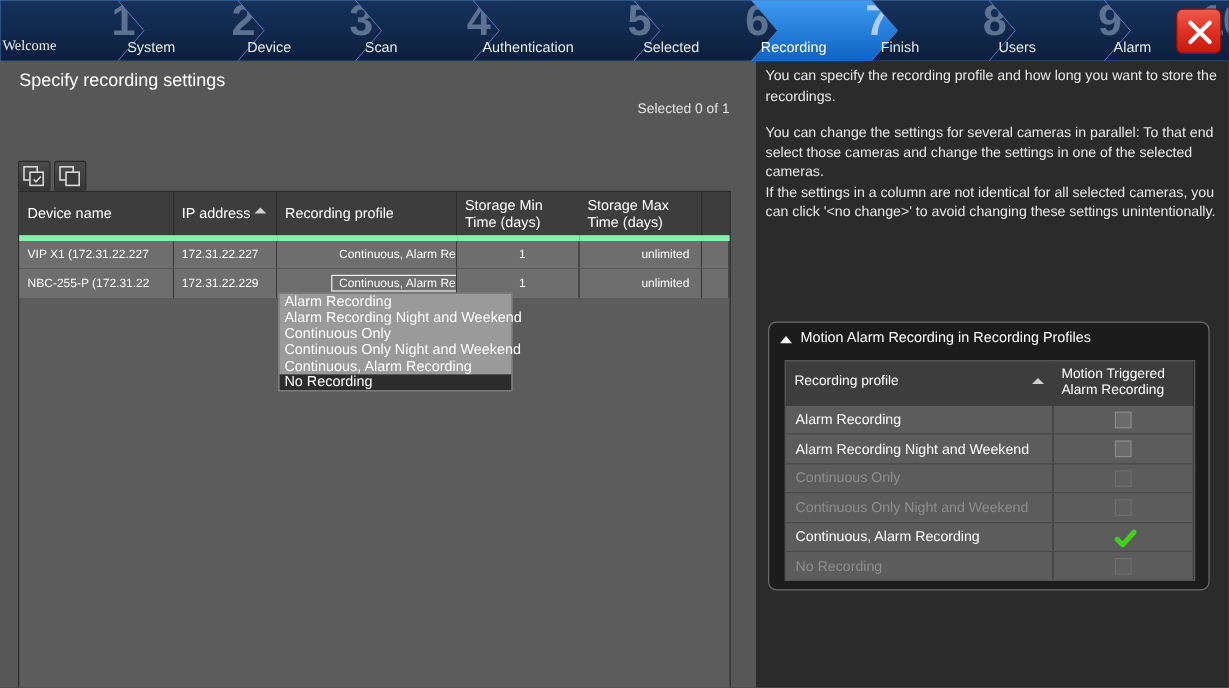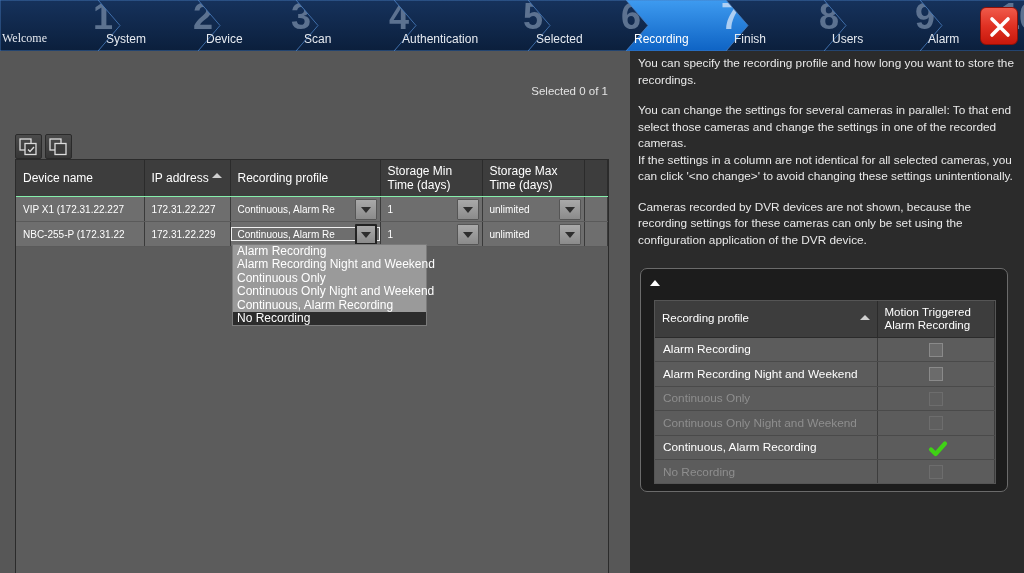--- a/index.html
+++ b/index.html
@@ -84,21 +84,21 @@
   }
   .tbl { width: 100%; border-collapse: collapse; table-layout: fixed; }
   .tbl th {
     background: #3d3d3d;
     color: #ffffff;
     font-size: 12px; font-weight: normal;
     text-align: left;
     padding: 4px 7px;
     height: 34px;
     border-right: 1px solid #2b2b2b;
-    border-bottom: 1px solid #86efac;
+    border-bottom: 5px solid #86efac;
     vertical-align: middle;
     position: relative;
     white-space: normal;
     line-height: 14px;
   }
   .tbl th .sortarrow {
     position: absolute; right: 8px; top: 13px;
     width: 0; height: 0;
     border-left: 5px solid transparent;
     border-right: 5px solid transparent;
@@ -115,20 +115,21 @@
     overflow: hidden; white-space: nowrap;
     vertical-align: middle;
     position: relative;
   }
   .tbl td.cellpad { padding: 0; }
   .cellbox {
     display: flex; align-items: center;
     height: 14px; width: 100%;
     border: 1px solid transparent;
     padding-left: 6px;
+    margin-left: 45px;
   }
   .cellbox.focused { border: 1px solid #f0f0f0; background:#6e6e6e; }
   .cellbox .txt { flex: 1 1 auto; overflow: hidden; white-space: nowrap; }
   .ddbtn {
     width: 22px; height: 21px; margin: 0 2px 0 2px;
     background: linear-gradient(to bottom,#a9a9a9,#8b8b8b);
     border: 1px solid #555; border-radius: 1px;
     position: relative; flex: 0 0 auto; cursor: pointer;
   }
   .ddbtn.focused { border: 2px solid #232323; }
@@ -368,20 +369,21 @@
         </div>
       </div>
     <div class="close-btn">
       <svg width="26" height="26" viewBox="0 0 26 26">
         <path d="M5 5 L21 21 M21 5 L5 21" stroke="#ffffff" stroke-width="3.6" stroke-linecap="round" fill="none"></path>
       </svg>
     </div>
   </div>
 
   <div class="left-pane">
+    <div class="page-title">Specify recording settings</div>
     <div class="selected-count">Selected 0 of 1</div>
 
     <div class="toolbar">
       <div class="tool-btn">
         <svg width="21" height="19" viewBox="0 0 21 19" style="position:absolute;left:3px;top:3px">
           <rect x="1" y="1" width="11" height="11" fill="none" stroke="#dcdcdc" stroke-width="1.3"></rect>
           <rect x="6" y="5.5" width="11" height="11" fill="#3a3a3a" stroke="#dcdcdc" stroke-width="1.3"></rect>
           <path d="M9 11.5 l2 2 l4 -4.5" stroke="#dcdcdc" stroke-width="1.3" fill="none"></path>
         </svg>
       </div>
@@ -483,29 +485,29 @@
         <div class="opt">Continuous Only Night and Weekend</div>
         <div class="opt">Continuous, Alarm Recording</div>
         <div class="opt selected">No Recording</div>
       </div>
 
   </div>
 
   <div class="right-pane">
     <div class="help-text" id="help-host">
         <p>You can specify the recording profile and how long you want to store the recordings.</p>
-        <p class="tight">You can change the settings for several cameras in parallel: To that end select those cameras and change the settings in one of the recorded cameras.</p>
+        <p class="tight">You can change the settings for several cameras in parallel: To that end select those cameras and change the settings in one of the selected cameras.</p>
         <p>If the settings in a column are not identical for all selected cameras, you can click '&lt;no change&gt;' to avoid changing these settings unintentionally.</p>
-        <p>Cameras recorded by DVR devices are not shown, because the recording settings for these cameras can only be set using the configuration application of the DVR device.</p>
       </div>
   </div>
 
   <div class="motion-panel">
     <div class="motion-head">
       <span class="chev"></span>
+      <span>Motion Alarm Recording in Recording Profiles</span>
     </div>
     <div class="mtbl-wrap">
       <table class="mtbl">
         <colgroup>
             <col style="width:222px">
             <col>
           </colgroup>
         <thead>
             <tr id="mtbl-head">
               <th><span>Recording profile</span><span class="sortarrow"></span></th>

